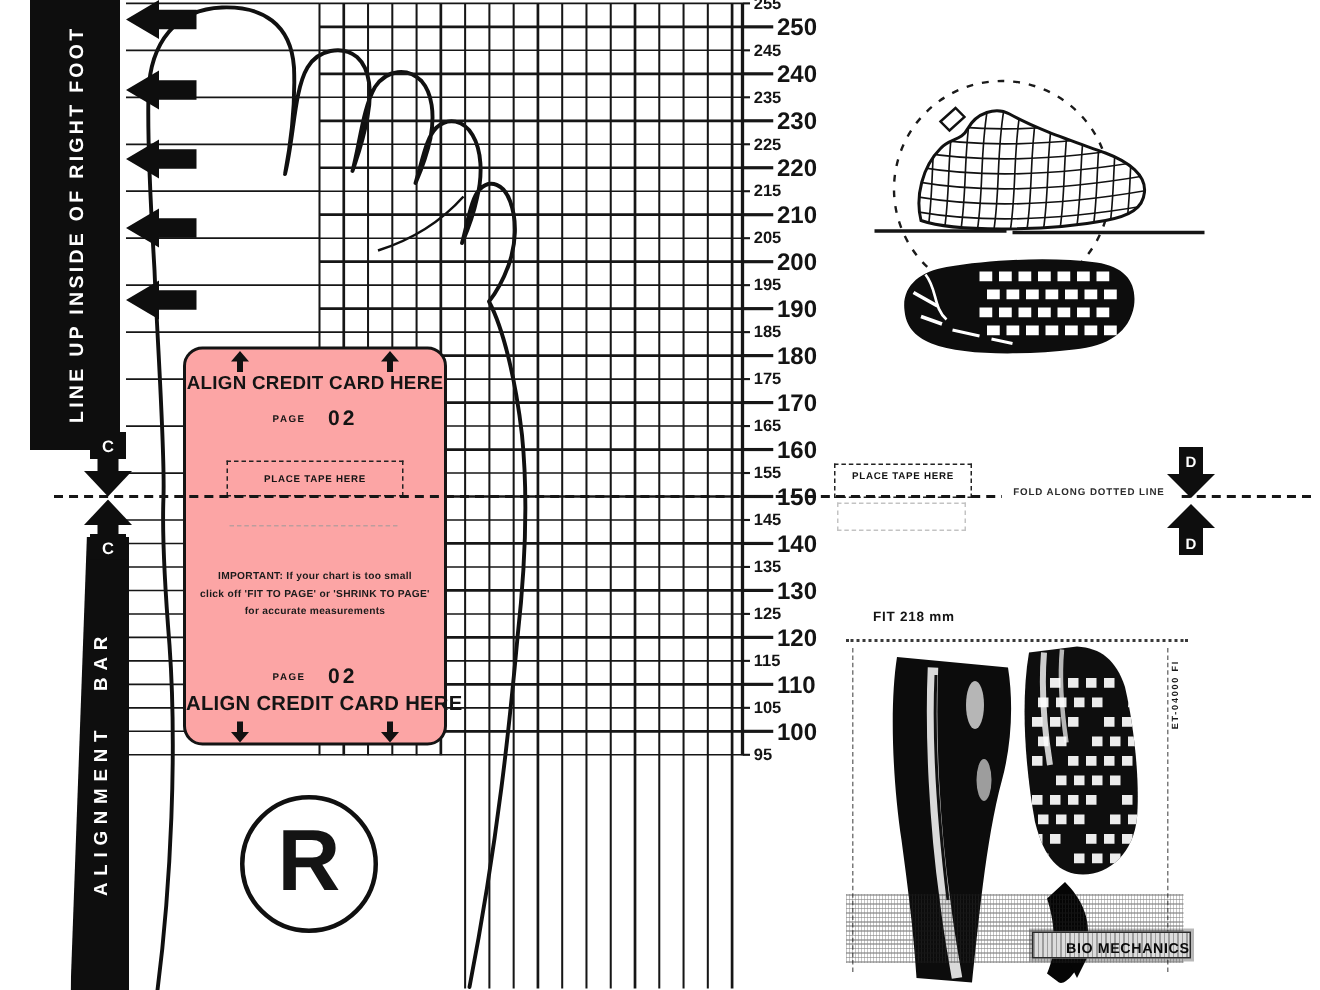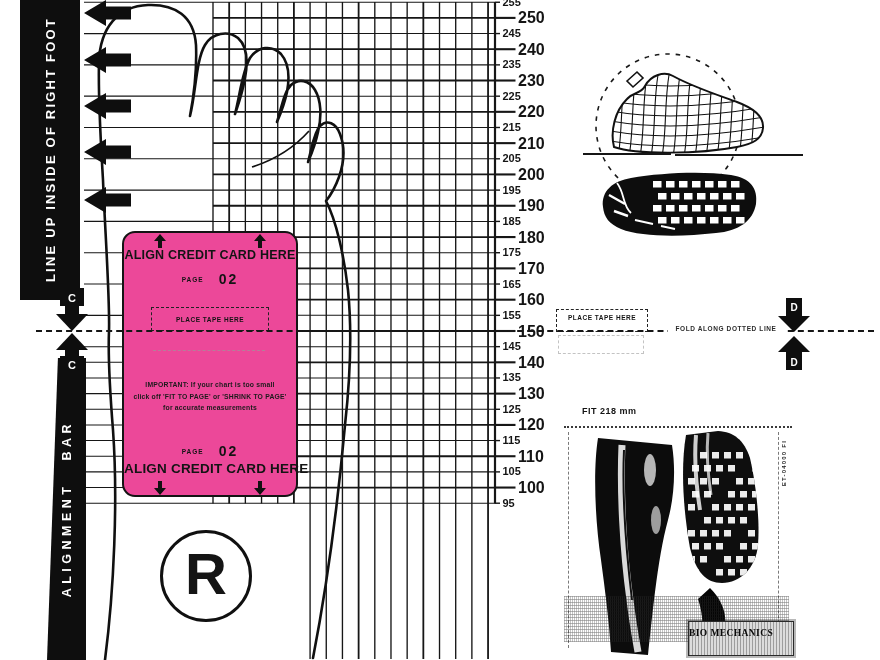--- a/index.html
+++ b/index.html
@@ -21,21 +21,21 @@
   #fold-label{left:668px;top:324px;width:116px;background:#fff;color:#2b2b2b;font-size:6.5px;
       font-weight:700;letter-spacing:.6px;text-align:center;z-index:31;padding:1px 0;}
   
   .marker{z-index:32;}
   .marker text{fill:#fff;font-weight:700;}
   
   .tapebox{border:1.6px dashed #222;display:flex;align-items:flex-start;justify-content:center;z-index:8;}
   .tapebox span{font-size:6.5px;font-weight:700;letter-spacing:.5px;margin-top:4px;}
   .tapefaint{border:1.2px dashed #b0b0b0;opacity:.75;z-index:7;}
   
-  #card{left:122px;top:231px;width:176px;height:266px;background:#ec4899;border:2.2px solid #141414;
+  #card{left:122px;top:231px;width:176px;height:266px;background:#fca5a5;border:2.2px solid #141414;
         border-radius:13px;z-index:10;}
   #card .ctext{position:absolute;left:0;width:100%;text-align:center;white-space:nowrap;}
   .align-label{font-size:12.5px;font-weight:700;letter-spacing:.2px;}
   .page-word{font-size:6.5px;font-weight:700;letter-spacing:1px;vertical-align:2px;}
   .page-num{font-size:14px;font-weight:700;letter-spacing:2px;margin-left:15px;}
   #card-tape{position:absolute;left:27px;top:74px;width:118px;height:24px;border:1.5px dashed #222;
         text-align:center;}
   #card-tape span{font-size:6.5px;font-weight:700;letter-spacing:.5px;line-height:20px;}
   #card-faint{position:absolute;left:29px;top:104px;width:112px;height:14px;border-bottom:1.3px dashed #9a9a9a;opacity:.65;}
   .imp{font-size:6.8px;font-weight:700;line-height:1.7;color:#1b1b1b;letter-spacing:.2px;}
@@ -48,23 +48,23 @@
   #biomech{left:560px;top:400px;width:240px;height:260px;z-index:6;}
   #fit-label{position:absolute;left:22px;top:6px;font-size:9px;font-weight:800;letter-spacing:.5px;}
   #bm-rule{position:absolute;left:4px;top:26px;width:228px;border-top:2px dotted #3a3a3a;}
   .bm-side{position:absolute;top:32px;height:216px;border-left:1.5px dashed #7a7a7a;}
   #bm-code{position:absolute;left:221px;top:40px;height:120px;}
   #bm-code span{writing-mode:vertical-rl;transform:rotate(180deg);font-size:6px;font-weight:700;
       letter-spacing:1.2px;color:#1a1a1a;}
   #bm-noise{position:absolute;left:4px;top:196px;width:225px;height:46px;opacity:.55;
     background-image:repeating-linear-gradient(0deg,rgba(30,30,30,.6) 0 1px,transparent 1px 3px),
                      repeating-linear-gradient(90deg,rgba(60,60,60,.55) 0 1px,transparent 1px 2px);}
-  #bm-brand{position:absolute;left:128px;top:221px;width:106px;height:35px;text-align:left;
+  #bm-brand{position:absolute;left:128px;top:221px;width:106px;height:18px;text-align:right;
     background:#dcdcdc;border:1px solid #2a2a2a;box-shadow:0 0 0 2px rgba(20,20,20,.3);
-    background-image:repeating-linear-gradient(90deg,rgba(40,40,40,.35) 0 1px,transparent 1px 3px);font-family:Liberation Serif, serif;}
+    background-image:repeating-linear-gradient(90deg,rgba(40,40,40,.35) 0 1px,transparent 1px 3px);}
   #bm-brand span{font-size:9.5px;font-weight:900;letter-spacing:.4px;line-height:21px;color:#0a0a0a;}
   #shoe-fig{left:565px;top:35px;z-index:4;}
 </style>
 </head>
 <body>
 
 <div id="page">
 
   <svg id="base-svg" class="abs" style="left:0;top:0;" width="880" height="660" viewBox="0 0 880 660">
     <path fill="none" stroke="#101010" stroke-width="2.6" stroke-linecap="round" stroke-linejoin="round" d="M105,660 C114,590 118,500 113,430 C109,380 108,355 109,331 C110,300 105,230 103,180

